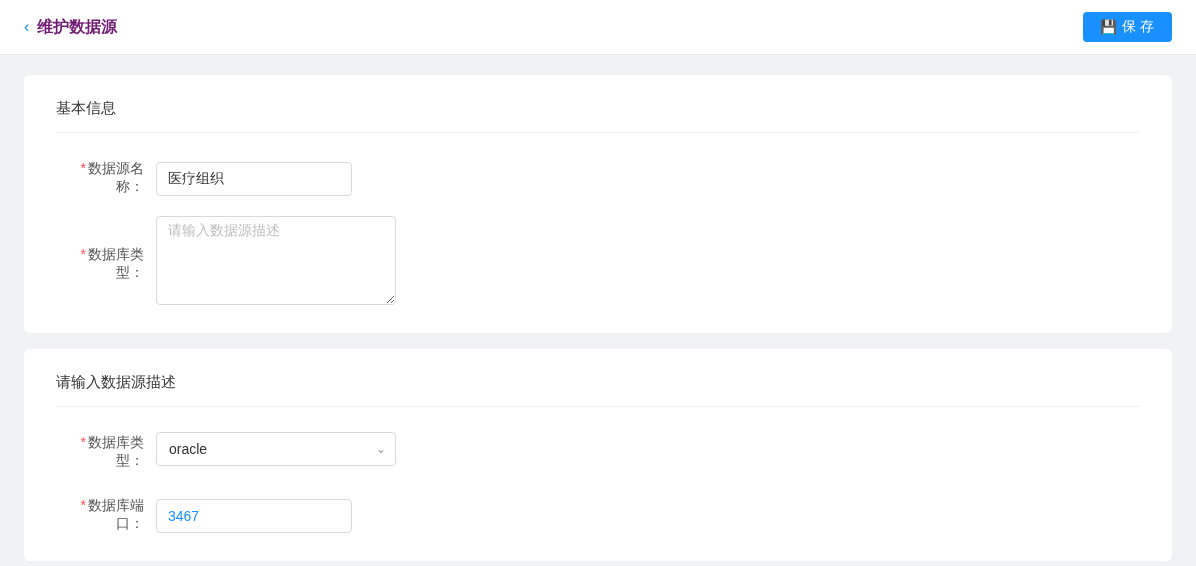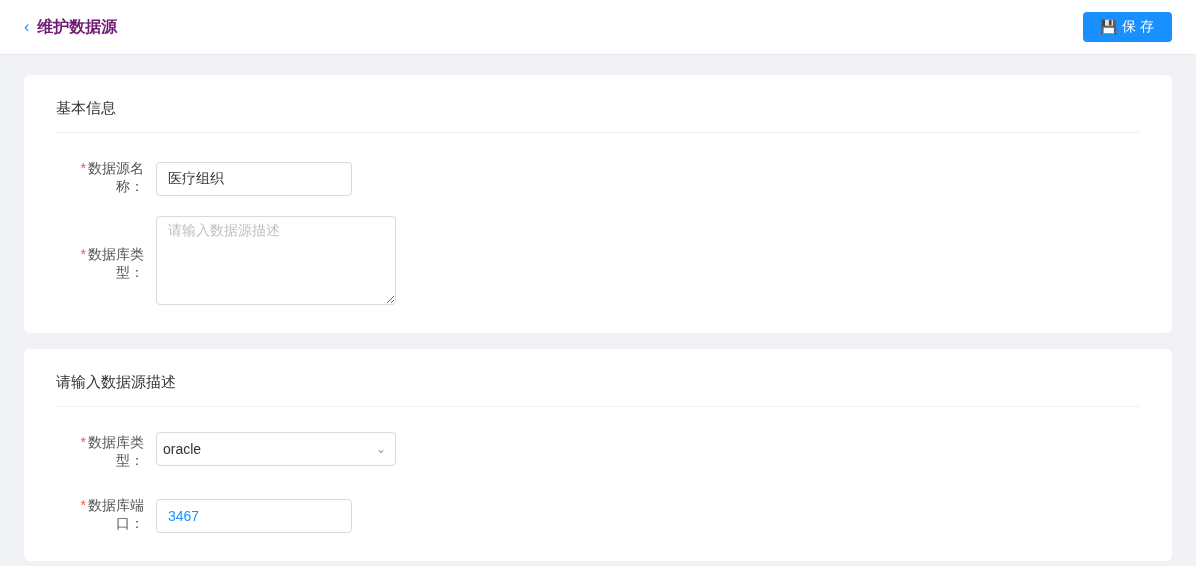--- a/index.html
+++ b/index.html
@@ -147,21 +147,21 @@
     .form-select-wrapper {
       position: relative;
       width: 240px;
     }
 
     .form-select {
       width: 100%;
       height: 34px;
       border: 1px solid #d9d9d9;
       border-radius: 4px;
-      padding: 5px 30px 5px 6px;
+      padding: 5px 30px 5px 12px;
       font-size: 14px;
       color: #333;
       background-color: #fff;
       appearance: none;
       -webkit-appearance: none;
       outline: none;
       cursor: pointer;
     }
 
     .select-arrow {

